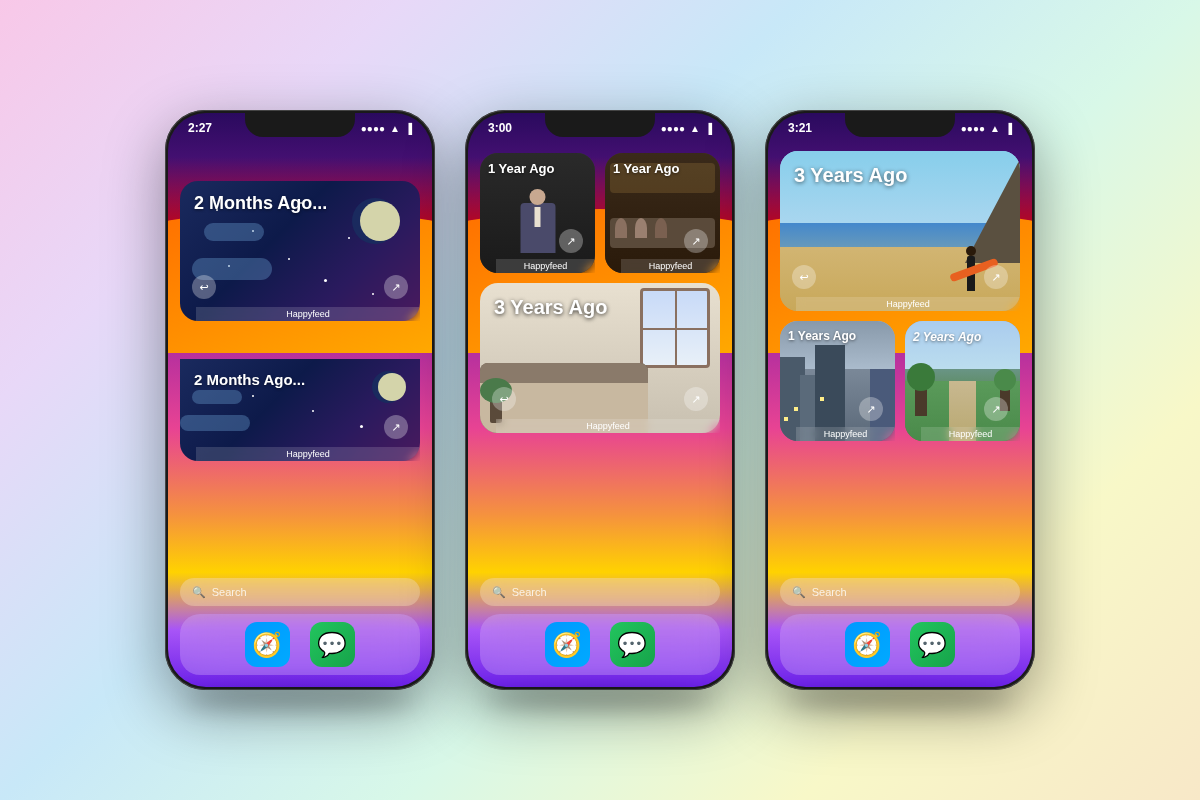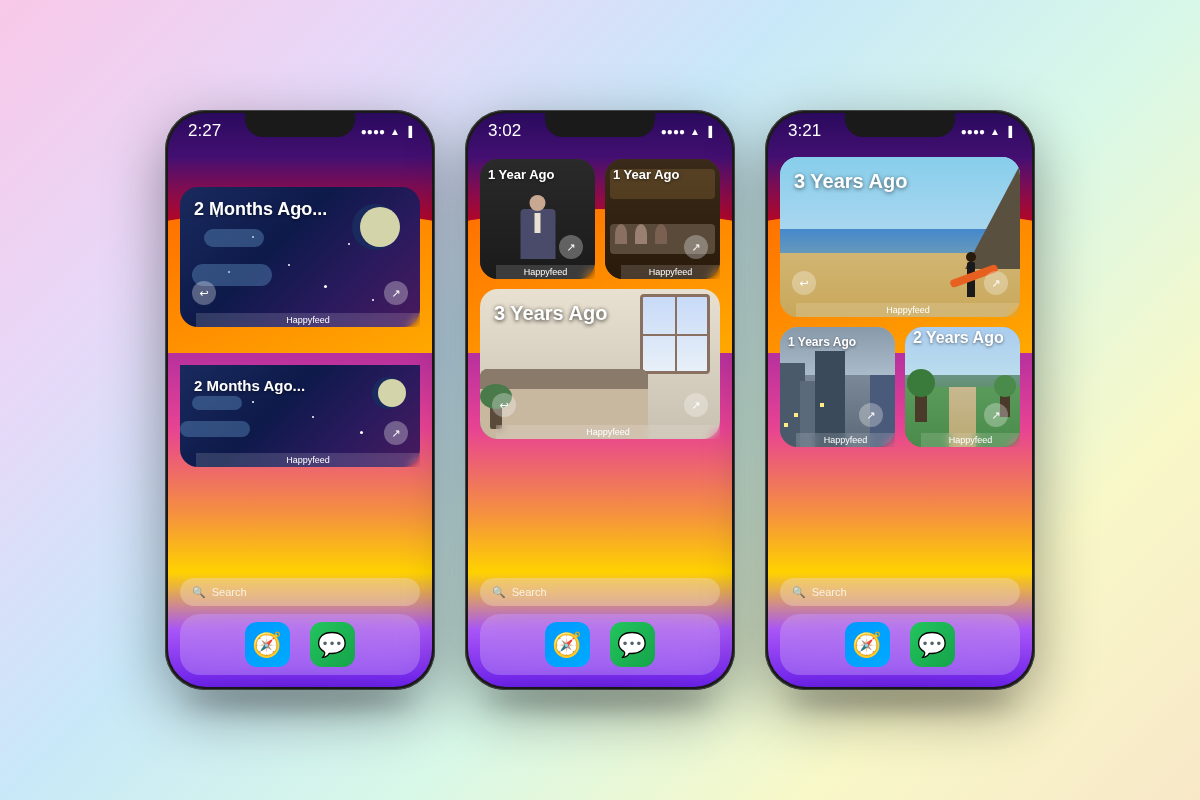--- a/index.html
+++ b/index.html
@@ -49,22 +49,22 @@
     .status-bar {
       display: flex;
       justify-content: space-between;
       align-items: center;
       padding: 8px 20px 0;
       position: relative;
       z-index: 10;
     }
 
     .status-time {
-      font-size: 17px;
-      font-weight: 400;
+      font-size: 12px;
+      font-weight: 700;
       color: white;
     }
 
     .status-icons {
       display: flex;
       align-items: center;
       gap: 5px;
     }
 
     .status-icons span {
@@ -400,21 +400,21 @@
     </div>
 
   </div>
 </div>
 
 <div class="phone">
   <div class="phone-inner phone-bg-2">
     <div class="notch"></div>
 
     <div class="status-bar">
-      <span class="status-time">3:02</span>
+      <span class="status-time">3:00</span>
       <div class="status-icons">
         <span>●●●●</span>
         <span>▲</span>
         <span>▐</span>
       </div>
     </div>
 
     <div class="wave-red"></div>
     <div class="orange-wave"></div>
 
@@ -564,21 +564,21 @@
 
             <div style="position:absolute;bottom:0;left:0;right:0;height:50%;background:linear-gradient(180deg,#5a9a5a 0%,#4a8a4a 100%);"></div>
 
             <div style="position:absolute;bottom:25px;left:10px;width:12px;height:40px;background:#4a3a2a;"></div>
             <div style="position:absolute;bottom:50px;left:2px;width:28px;height:28px;background:#3a7a3a;border-radius:50%;"></div>
             <div style="position:absolute;bottom:30px;right:10px;width:10px;height:30px;background:#4a3a2a;"></div>
             <div style="position:absolute;bottom:50px;right:4px;width:22px;height:22px;background:#4a8a4a;border-radius:50%;"></div>
 
             <div style="position:absolute;bottom:0;left:38%;right:38%;height:50%;background:linear-gradient(180deg,#c8b890 0%,#b8a870 100%);"></div>
           </div>
-          <div class="widget-title widget-title-small" style="font-size:16px;top:1px;left:8px;">2 Years Ago</div>
+          <div class="widget-title widget-title-small" style="font-size:12px;top:9px;left:8px;font-style:italic;">2 Years Ago</div>
           <div class="share-icon" style="bottom:20px;">↗</div>
           <div class="widget-label">Happyfeed</div>
         </div>
 
       </div>
 
     </div>
 
     <div class="dock-area">
       <div class="search-bar">

